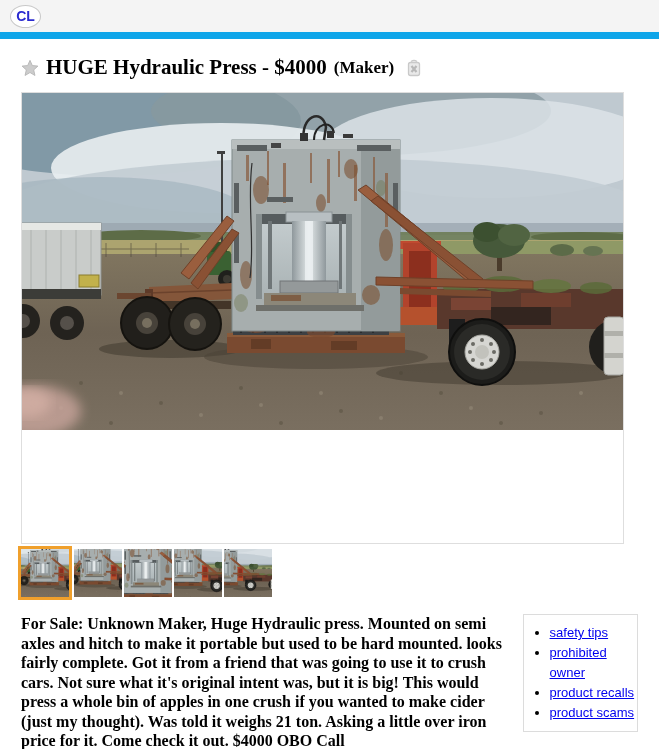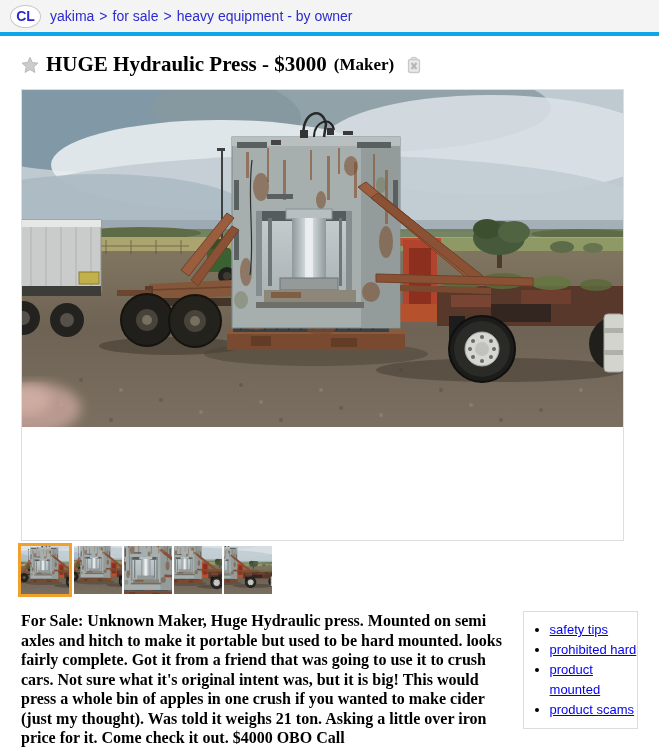--- a/index.html
+++ b/index.html
@@ -4,21 +4,21 @@
 <style>
   * { box-sizing: content-box; }
   html,body { margin:0; padding:0; }
   body {
     width:659px; height:749px; overflow:hidden;
     background:#ffffff;
     font-family:"Liberation Sans", sans-serif;
   }
   
   .topbar {
-    height:32px; background:#f4f4f4; border-bottom:4px solid #0ea5e9;
+    height:32px; background:#f4f4f4; border-bottom:7px solid #0ea5e9;
     display:flex; align-items:center; padding-left:10px;
   }
   .cl-logo {
     width:29px; height:21px; background:#fff; border:1px solid #c8c8c8;
     border-radius:50%; display:flex; align-items:center; justify-content:center;
     color:#2b2bd0; font-weight:bold; font-size:14px; letter-spacing:0;
     cursor:pointer;
   }
   .crumbs { margin-left:9px; font-size:14px; color:#2b2bd0; }
   .crumbs a { color:#2b2bd0; text-decoration:none; cursor:pointer; }
@@ -304,30 +304,27 @@
       <polygon points="379,195 470,198 470,204 379,201" fill="#7a4a30"></polygon>
 
       <ellipse cx="12" cy="318" rx="48" ry="26" fill="#c9a59c" opacity="0.8" filter="url(#blur6)"></ellipse>
       <ellipse cx="5" cy="310" rx="25" ry="15" fill="#d8b3a8" opacity="0.7" filter="url(#blur6)"></ellipse>
     </g>
   </defs>
 </svg>
 
 <div class="topbar">
   <div class="cl-logo">CL</div>
-  <div class="crumbs">
-    <a>yakima</a><span class="crumb-sep">&gt;</span><a>for sale</a><span class="crumb-sep">&gt;</span><a>heavy equipment - by owner</a>
-  </div>
 </div>
 
 <div class="title-row">
   <svg class="fav-star" viewBox="0 0 20 20">
     <polygon points="10,1.5 12.6,7.3 18.8,7.9 14.1,12.1 15.5,18.3 10,15 4.5,18.3 5.9,12.1 1.2,7.9 7.4,7.3" fill="#cccccc" stroke="#b5b5b5" stroke-width="1"></polygon>
   </svg>
-  <h1 class="posting-title">HUGE Hydraulic Press - $3000</h1>
+  <h1 class="posting-title">HUGE Hydraulic Press - $4000</h1>
   <span class="posting-loc">(Maker)</span>
   <svg class="trash-btn" viewBox="0 0 20 20">
     <path d="M7,3.5 Q10,1.5 13,3.5" fill="none" stroke="#c9c9c9" stroke-width="1.5"></path>
     <rect x="4.5" y="4.5" width="11" height="13" rx="2" fill="#e9e9e9" stroke="#c9c9c9" stroke-width="1.3"></rect>
     <path d="M7.5,8 L12.5,14 M12.5,8 L7.5,14" stroke="#b8b8b8" stroke-width="2.2"></path>
   </svg>
 </div>
 
 <div class="gallery">
   <svg class="main-photo" viewBox="0 0 603 337" preserveAspectRatio="xMidYMid slice">
@@ -361,18 +358,18 @@
         <use href="#pressScene"></use>
       </svg>
   </div>
 </div>
 
 <div class="content">
   <div class="postingbody">For Sale: Unknown Maker, Huge Hydraulic press. Mounted on semi axles and hitch to make it portable but used to be hard mounted. looks fairly complete. Got it from a friend that was going to use it to crush cars. Not sure what it's original intent was, but it is big! This would press a whole bin of apples in one crush if you wanted to make cider (just my thought). Was told it weighs 21 ton. Asking a little over iron price for it. Come check it out. $4000 OBO Call</div>
   <div class="sidebox">
     <ul>
       <li><a>safety tips</a></li>
-      <li><a>prohibited hard</a></li>
-      <li><a>product mounted</a></li>
+      <li><a>prohibited owner</a></li>
+      <li><a>product recalls</a></li>
       <li><a>product scams</a></li>
     </ul>
   </div>
 </div>
 
 </body></html>

